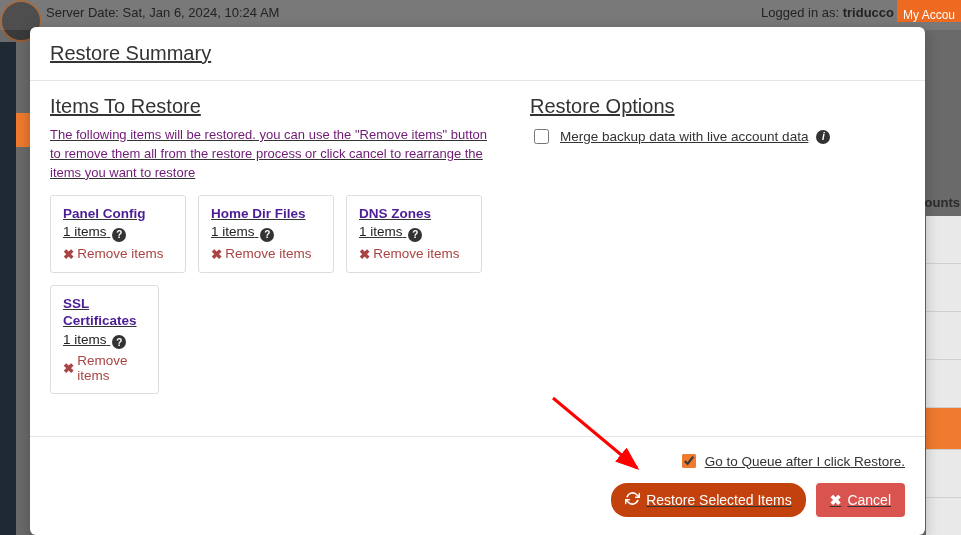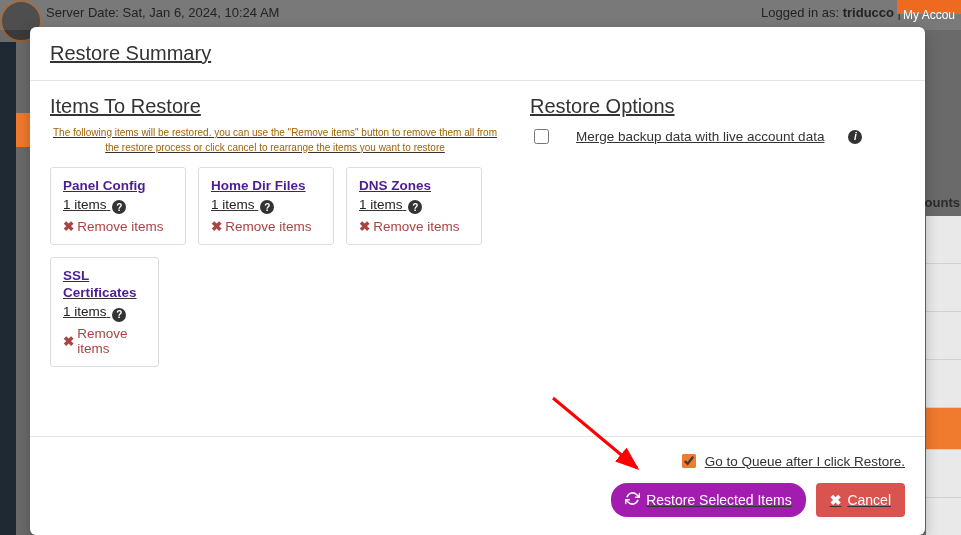--- a/index.html
+++ b/index.html
@@ -26,21 +26,21 @@
     padding-left: 44px;
   }
   .backdrop-topbar .server-date {
     position: absolute; left: 46px; top: 5px;
   }
   .backdrop-topbar .loggedin {
     position: absolute; right: 60px; top: 5px;
   }
   .bk-myaccount {
     position: absolute; right: 0; top: 0;
-    height: 14px; line-height: 22px;
+    height: 22px; line-height: 22px;
     background: #ef6a21; color: #fff;
     padding: 4px 6px; font-size: 12px;
   }
   .bk-logo {
     position: absolute; left: 0; top: 0;
     width: 42px; height: 42px;
     border-radius: 50%;
     border: 2px solid #9c5d2e;
     background: #3a3a3a;
   }
@@ -84,23 +84,22 @@
     flex: 1; padding: 14px 20px 0 20px;
     display: flex; gap: 30px;
   }
   .col-left { flex: 0 0 450px; }
   .col-right { flex: 1; }
   .section-title {
     font-size: 20px; font-weight: 500; color: #333;
     margin: 0 0 8px 0;
   }
   .section-desc {
-    font-size: 10px; color: #a16207; line-height: 1.45;
+    font-size: 13px; color: #701a75; line-height: 1.45;
     margin: 0 0 12px 0;
-    text-align: center;
   }
   .card-grid {
     display: flex; flex-wrap: wrap; gap: 12px;
   }
   .item-card {
     border: 1px solid #ddd;
     border-radius: 3px;
     padding: 10px 12px 10px 12px;
     width: 136px;
     font-size: 13.5px;
@@ -121,21 +120,21 @@
     width: 14px; height: 14px; border-radius: 50%;
     background: #333; color: #fff;
     font-size: 10px; font-weight: 700;
     align-items: center; justify-content: center;
     vertical-align: -2px; margin-left: 2px;
   }
   .close-x {
     font-weight: 700;
   }
   .merge-row {
-    display: flex; align-items: center; gap: 24px;
+    display: flex; align-items: center; gap: 8px;
     font-size: 13.5px; color: #333;
   }
   .merge-row input[type=checkbox] {
     width: 15px; height: 15px;
     accent-color: #f07a2e;
   }
   .info-icon {
     display: inline-flex;
     width: 14px; height: 14px; border-radius: 50%;
     background: #333; color: #fff;
@@ -157,21 +156,21 @@
   .queue-row input[type=checkbox] {
     width: 14px; height: 14px; accent-color: #f07a2e;
   }
   .btn-row { display: flex; gap: 10px; }
   .btn {
     display: inline-flex; align-items: center; gap: 6px;
     border: none; border-radius: 4px;
     padding: 8px 14px;
     font-size: 14px; color: #fff; cursor: pointer;
   }
-  .btn-primary { background: #a21caf; border-radius: 16px; }
+  .btn-primary { background: #c2410c; border-radius: 16px; }
   .btn-danger  { background: #d9534f; }
   .icon { display: inline-block; }
 
   
   .arrow-svg {
     position: absolute;
     left: 545px; top: 390px;
     width: 120px; height: 100px;
     pointer-events: none;
   }

